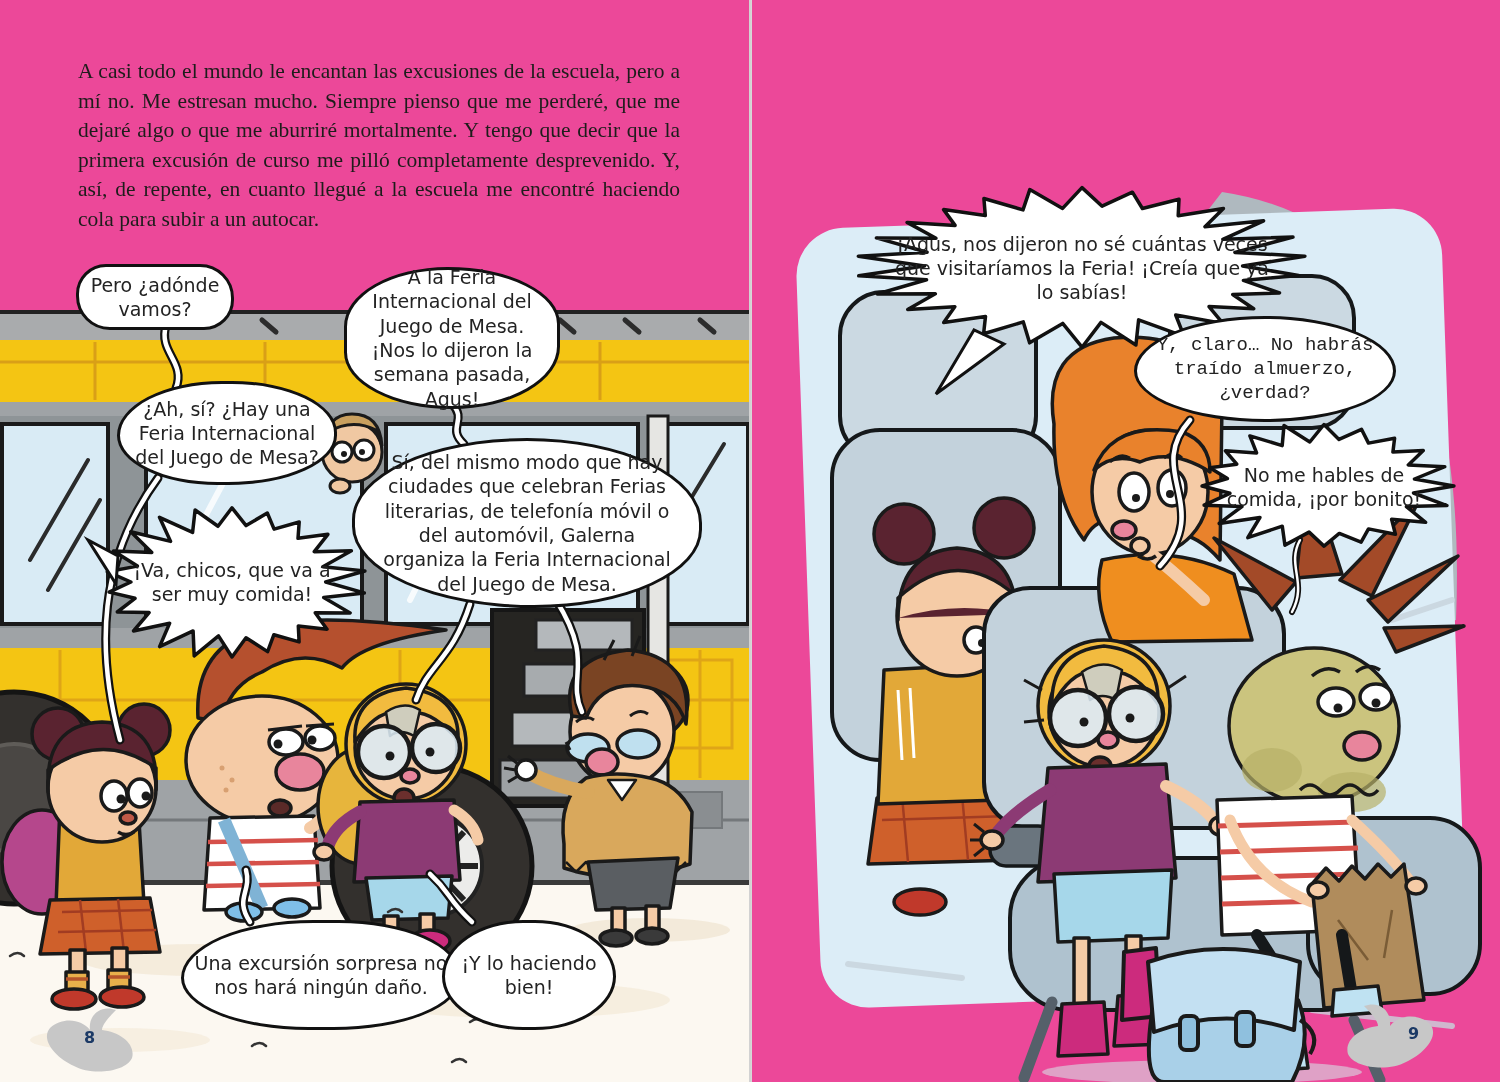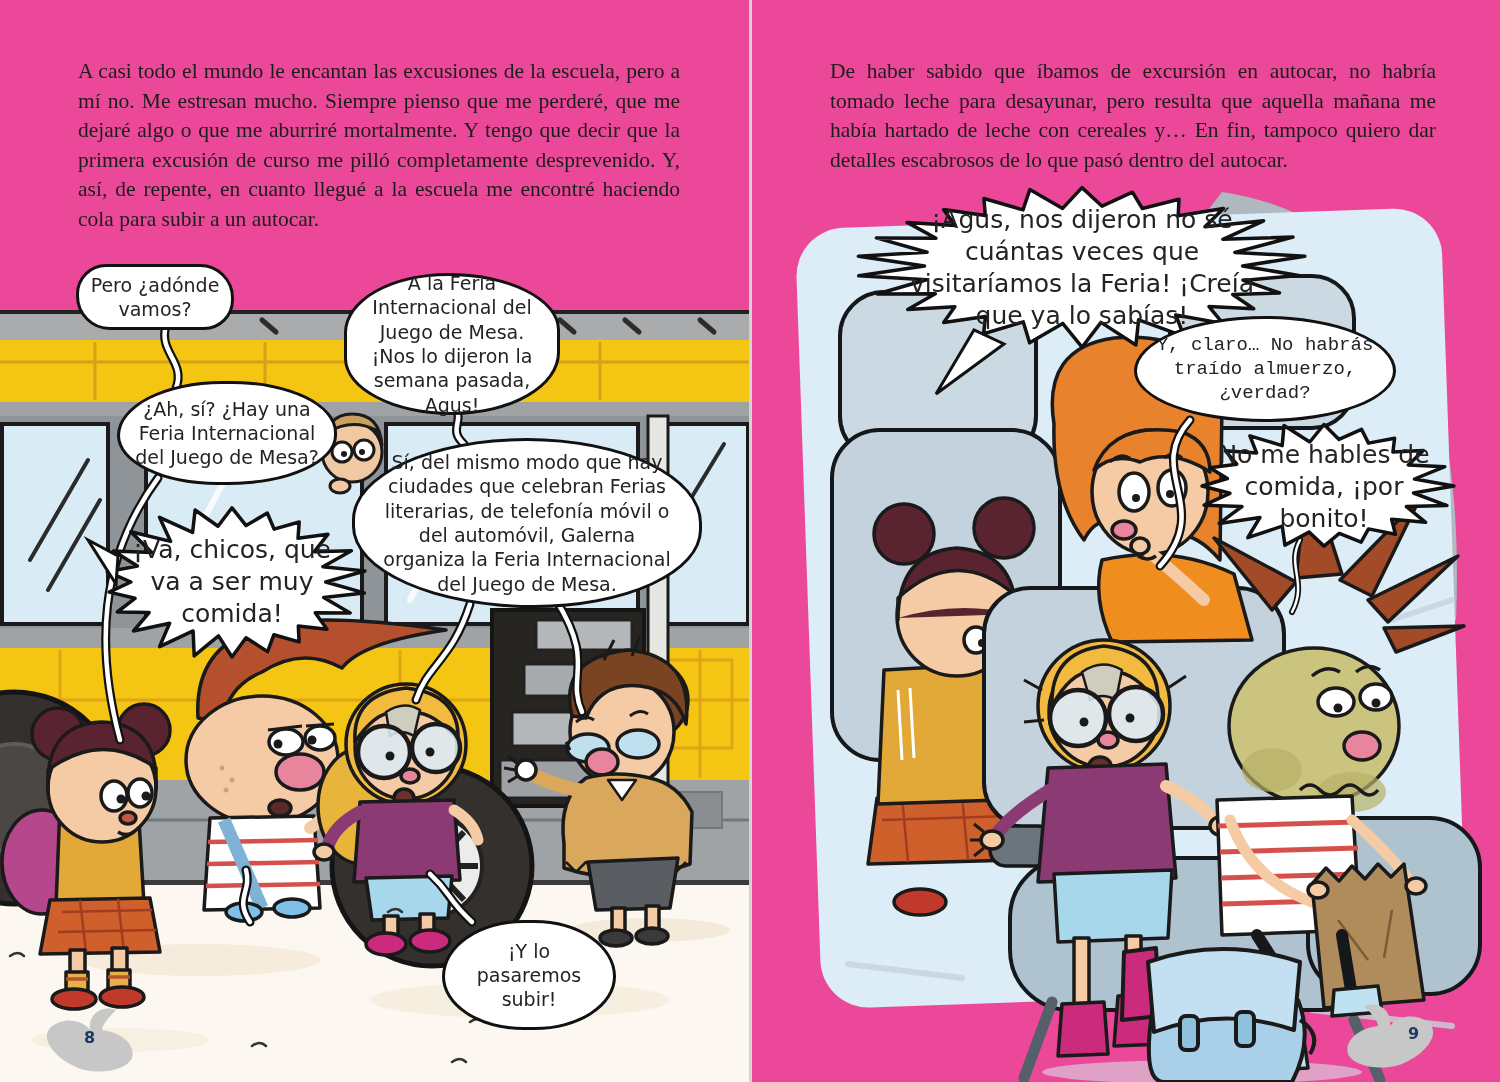--- a/index.html
+++ b/index.html
@@ -8,21 +8,21 @@
   .page{position:absolute;top:0;width:750px;height:1082px;}
   #page-left{left:0;} #page-right{left:750px;border-left:2px solid #d7d7d7;}
   .scene{position:absolute;left:0;top:0;width:750px;height:1082px;z-index:1;}
   .para{position:absolute;font-family:"Liberation Serif",serif;font-size:21.5px;
         line-height:29.6px;color:#1d1d1b;text-align:justify;z-index:4;}
   .bubble{position:absolute;background:#ffffff;border:3.5px solid #111111;
           display:flex;align-items:center;justify-content:center;text-align:center;
           font-family:"DejaVu Sans",sans-serif;font-size:19px;line-height:1.28;
           color:#232323;padding:21px 10px;box-sizing:border-box;z-index:5;}
   .burst-label{position:absolute;display:flex;align-items:center;justify-content:center;
-          text-align:center;font-family:"DejaVu Sans",sans-serif;font-size:25px;
+          text-align:center;font-family:"DejaVu Sans",sans-serif;font-size:19px;
           line-height:1.28;color:#232323;z-index:6;}
   .pagenum{position:absolute;font-family:"DejaVu Sans",sans-serif;font-weight:bold;
           font-size:16px;color:#1c3a66;z-index:7;}
 </style>
 </head>
 <body>
 
 <div id="spread">
 
   <div class="page" id="page-left">
@@ -258,32 +258,32 @@
         <path d="M472,922 C446,898 452,894 430,874" stroke="#fff" stroke-width="4.5"></path>
       </g>
 
       <polygon fill="#ffffff" stroke="#111111" stroke-width="3.5" stroke-linejoin="round" points="232.0,507.8 246.1,525.6 267.3,513.0 274.1,529.1 299.2,522.0 298.0,538.3 327.9,534.3 314.3,551.7 351.4,550.7 322.9,566.7 364.9,571.0 325.7,582.0 364.3,592.9 323.7,597.5 350.1,612.9 315.2,612.7 327.0,629.2 298.3,625.9 299.1,641.9 273.9,634.7 267.6,651.6 246.0,637.8 232.0,657.0 218.5,635.9 194.2,655.8 193.1,630.9 159.6,646.6 169.6,623.3 133.5,631.0 149.1,612.6 117.3,612.0 135.0,598.3 109.1,592.1 130.9,582.0 107.3,571.7 137.4,566.1 113.5,550.9 151.8,552.4 130.8,531.7 170.6,541.4 159.5,517.3 192.6,532.4 195.1,510.0 218.0,526.3"></polygon>
       <polygon points="118,556 88,540 116,584" fill="#ffffff" stroke="#111111" stroke-width="3"></polygon>
 
       <path d="M50,1028 C64,1016 82,1020 90,1030 C88,1016 100,1004 116,1010 C106,1020 102,1026 102,1030 C120,1032 136,1044 132,1058 C126,1072 92,1076 74,1066 C56,1058 40,1040 50,1028 Z" fill="#c7c7c7"></path>
     </svg>
 
     <div class="bubble" style="left:76px;top:264px;width:158px;height:66px;border-radius:30px 34px 30px 34px;">Pero ¿adónde vamos?</div>
-    <div class="bubble" style="left:344px;top:267px;width:216px;height:142px;border-radius:48% 52% 50% 50% / 42% 40% 44% 40%;margin-top:6px;">A la Feria Internacional del Juego de Mesa. ¡Nos lo dijeron la semana pasada, Agus!</div>
+    <div class="bubble" style="left:344px;top:267px;width:216px;height:142px;border-radius:48% 52% 50% 50% / 42% 40% 44% 40%;">A la Feria Internacional del Juego de Mesa. ¡Nos lo dijeron la semana pasada, Agus!</div>
     <div class="bubble" style="left:117px;top:381px;width:220px;height:104px;border-radius:50% 50% 52% 48% / 55% 52% 50% 50%;">¿Ah, sí? ¿Hay una Feria Internacional del Juego de Mesa?</div>
     <div class="bubble" style="left:352px;top:438px;width:350px;height:170px;border-radius:50% 50% 48% 52% / 48% 50% 46% 48%;padding:10px 22px;">Sí, del mismo modo que hay ciudades que celebran Ferias literarias, de telefonía móvil o del automóvil, Galerna organiza la Feria Internacional del Juego de Mesa.</div>
     <div class="burst-label" style="left:132px;top:534px;width:200px;height:96px;">¡Va, chicos, que va a ser muy comida!</div>
-    <div class="bubble" style="left:442px;top:920px;width:174px;height:110px;border-radius:50% 50% 50% 50% / 55% 55% 52% 52%;">¡Y lo pasaremos subir!</div>
+    <div class="bubble" style="left:181px;top:920px;width:280px;height:110px;border-radius:52% 48% 50% 50% / 58% 55% 52% 52%;">Una excursión sorpresa no nos hará ningún daño.</div>
+    <div class="bubble" style="left:442px;top:920px;width:174px;height:110px;border-radius:50% 50% 50% 50% / 55% 55% 52% 52%;">¡Y lo haciendo bien!</div>
 
     <div class="pagenum" style="left:84px;top:1028px;">8</div>
   </div>
 
   <div class="page" id="page-right">
 
-    <div class="para" style="left:78px;top:57px;width:606px;">De haber sabido que íbamos de excursión en autocar, no habría tomado leche para desayunar, pero resulta que aquella mañana me había hartado de leche con cereales y… En fin, tampoco quiero dar detalles escabrosos de lo que pasó dentro del autocar.</div>
 
     <svg class="scene" viewBox="0 0 750 1082">
 
       <path d="M470,192 Q720,230 704,620 L600,664 Q640,340 430,244 Z" fill="#afb9bf"></path>
       <rect x="56" y="218" width="646" height="780" rx="48" fill="#dcedf7" transform="rotate(-2 380 600)"></rect>
 
       <g stroke="#c8d4dc" stroke-width="6" opacity="0.8" stroke-linecap="round">
         <line x1="96" y1="964" x2="210" y2="978"></line>
           <line x1="560" y1="1010" x2="700" y2="1026"></line>
         <line x1="640" y1="620" x2="700" y2="600"></line>

